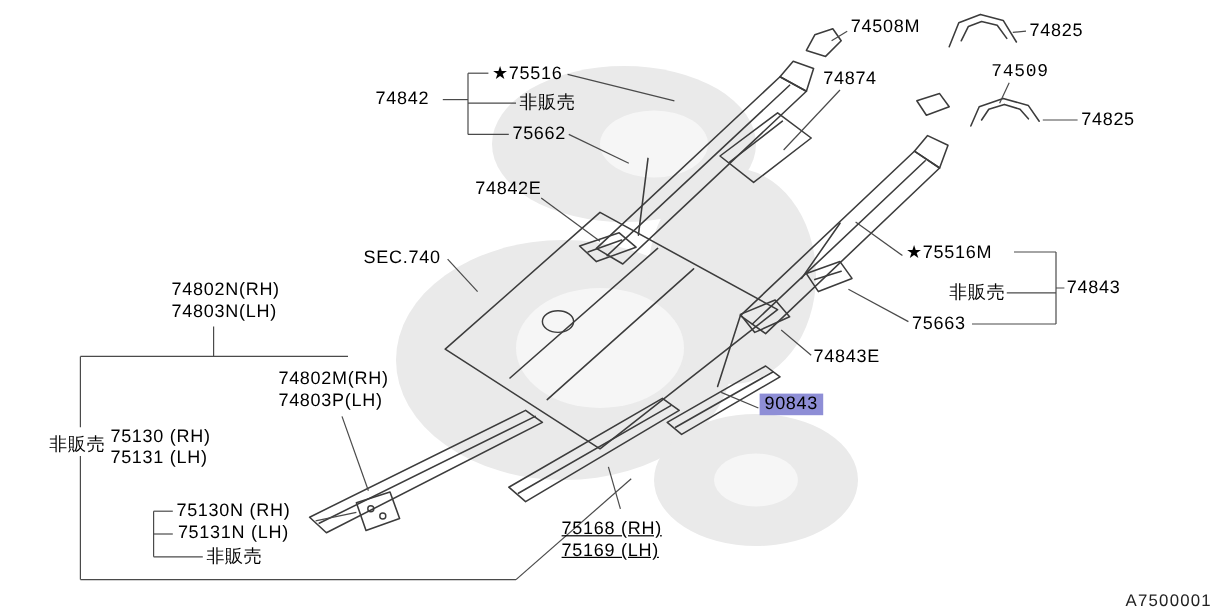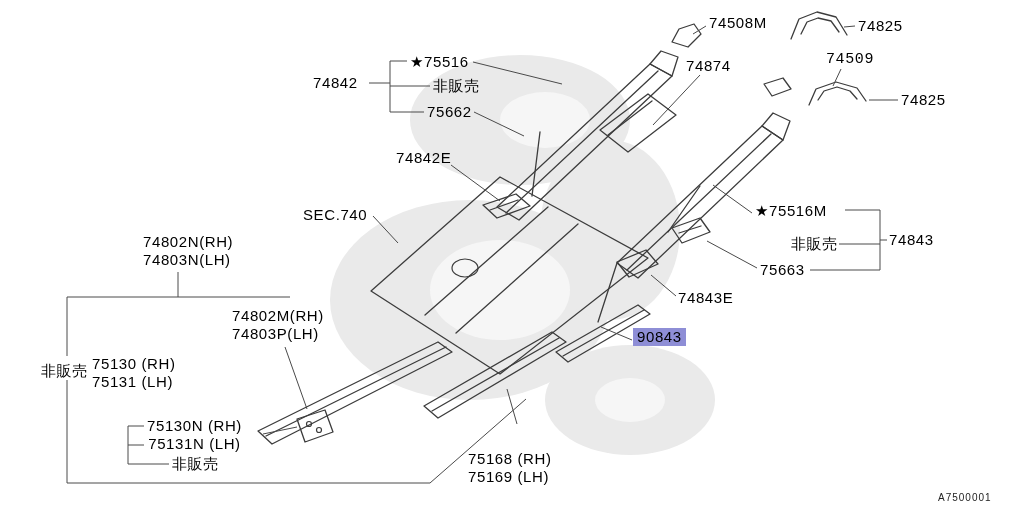--- a/index.html
+++ b/index.html
@@ -17,21 +17,21 @@
   .label {
     position:absolute; color:#000000; font-size:15px; line-height:18px;
     letter-spacing:0.6px; white-space:pre;
   }
   .label.hl { padding:0 4px; }
   .note {
     position:absolute; left:46px; top:10px; font-size:13px; color:#101010;
     letter-spacing:0.3px;
   }
   .docid {
-    position:absolute; left:938px; top:492px; font-size:10px; color:#222222;
+    position:absolute; left:938px; top:492px; font-size:14px; color:#222222;
     letter-spacing:1px;
   }
 </style>
 </head>
 <body>
 
 <div id="stage">
 
   <svg id="vec" viewBox="0 0 1024 510">
 
@@ -142,19 +142,19 @@
       <div class="label" style="left: 678px; top: 289px;">74843E</div>
       <div class="label" style="left: 92px; top: 307px; margin-top: 48px;">75130 (RH)
 75131 (LH)</div>
       <div class="label" style="left: 232px; top: 307px;">74802M(RH)
 74803P(LH)</div>
       <div class="label hl" style="left: 633px; top: 328px; background: rgb(142, 142, 214);">90843</div>
       <div class="label" style="left: 41px; top: 362px;">非販売</div>
       <div class="label" style="left: 147px; top: 417px; text-align: center;">75130N (RH)
 75131N (LH)</div>
       <div class="label" style="left: 172px; top: 455px;">非販売</div>
-      <div class="label" style="left: 468px; top: 450px;">75168 (RH)
+      <div class="label" style="left: 468px; top: 432px; text-decoration: underline;">75168 (RH)
 75169 (LH)</div>
     </div>
 
   <div class="docid">A7500001</div>
 
 </div>
 
 </body></html>

